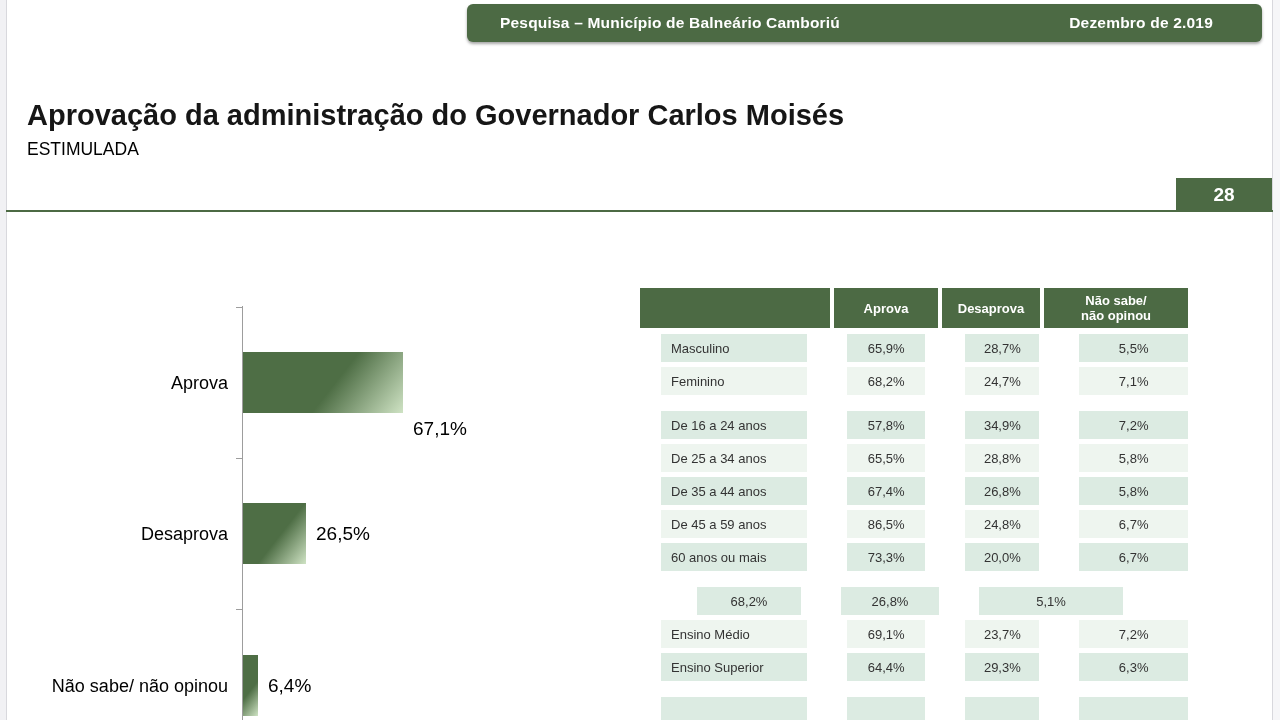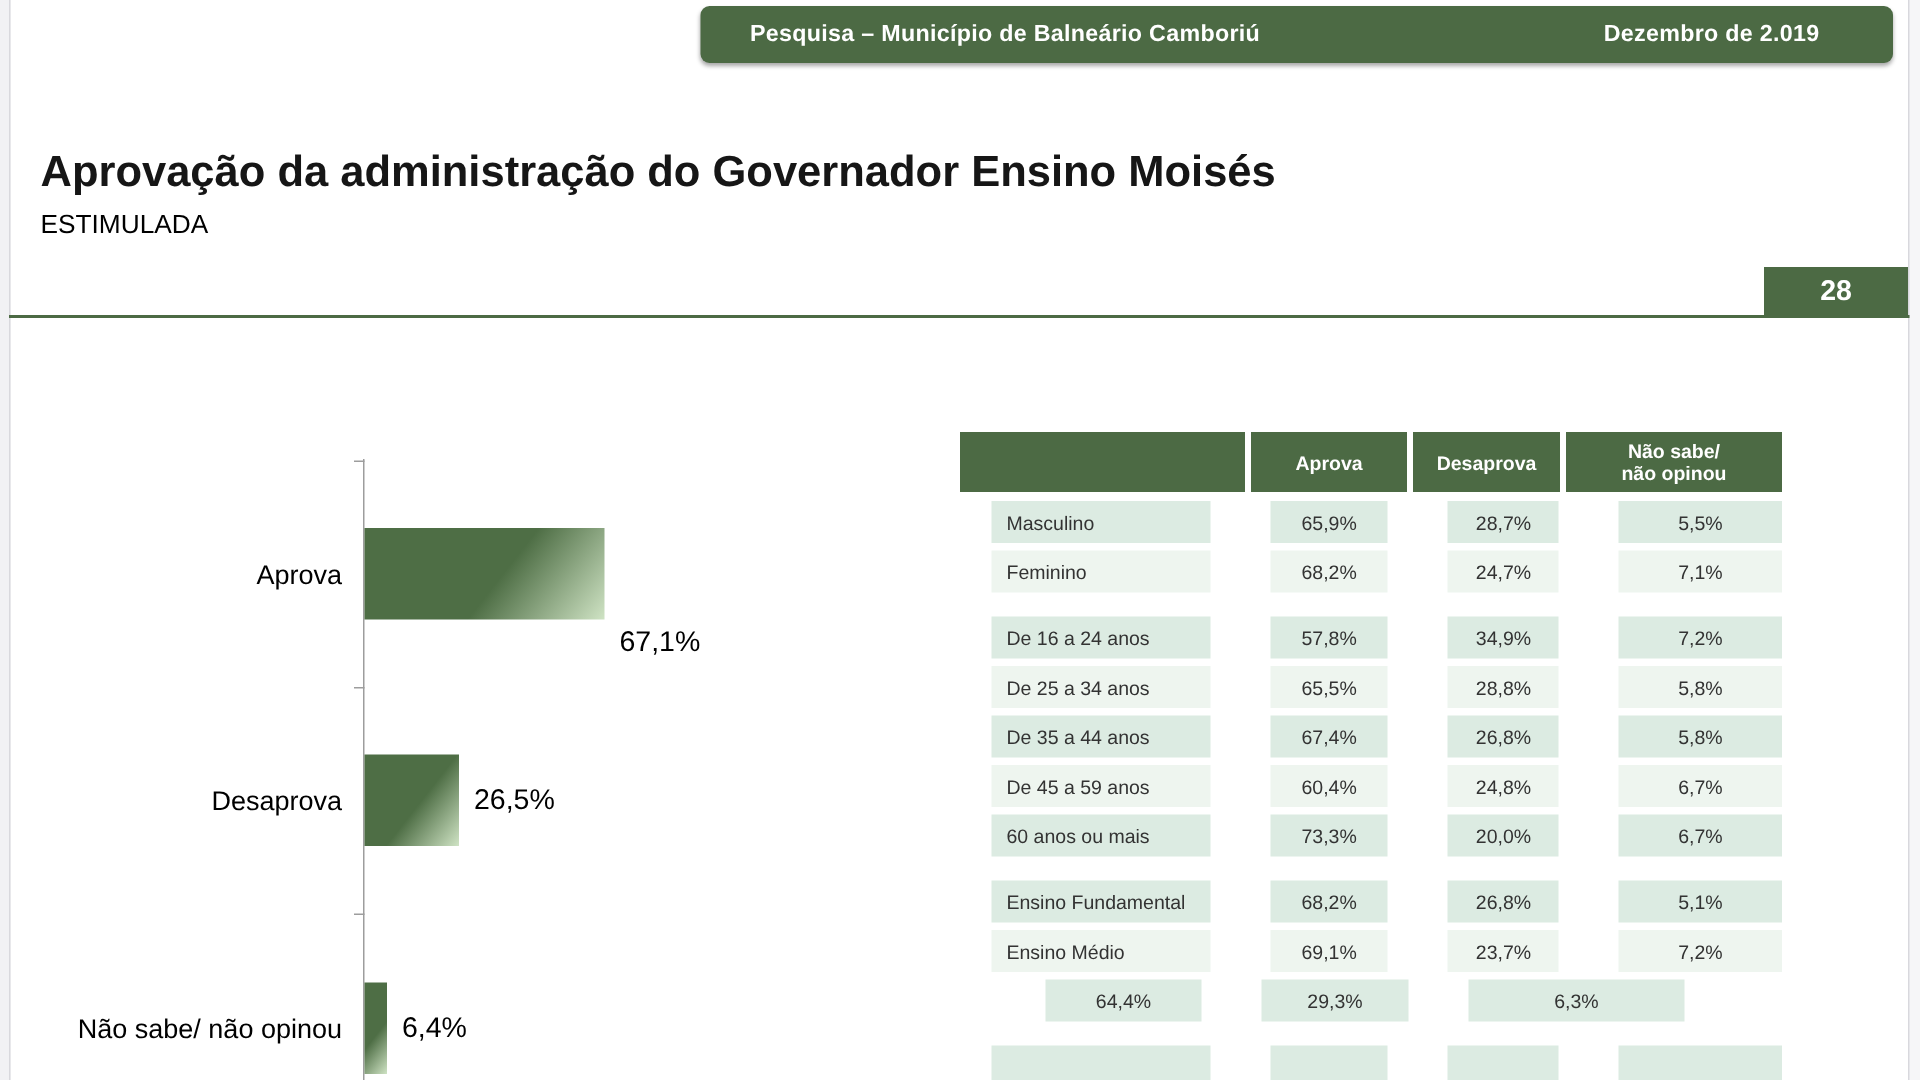--- a/index.html
+++ b/index.html
@@ -104,21 +104,21 @@
 
 <div class="page">
   <div class="gutter-left"></div>
   <div class="gutter-right"></div>
 
   <div class="header-bar">
     <span>Pesquisa – Município de Balneário Camboriú</span>
     <span>Dezembro de 2.019</span>
   </div>
 
-  <h1 class="slide-title">Aprovação da administração do Governador Ensino Moisés</h1>
+  <h1 class="slide-title">Aprovação da administração do Governador Carlos Moisés</h1>
   <h2 class="slide-subtitle">ESTIMULADA</h2>
 
   <div class="page-badge">28</div>
   <div class="rule"></div>
 
   <div id="chart">
       <div class="chart-axis"></div>
       <div class="chart-tick" style="top: 307px;"></div>
       <div class="chart-tick" style="top: 458px;"></div>
       <div class="chart-tick" style="top: 609px;"></div>
@@ -170,45 +170,45 @@
           <div class="tcell dcell value c3">5,8%</div>
         </div>
         <div class="trow data row-a">
           <div class="tcell dcell label c0">De 35 a 44 anos</div>
           <div class="tcell dcell value c1">67,4%</div>
           <div class="tcell dcell value c2">26,8%</div>
           <div class="tcell dcell value c3">5,8%</div>
         </div>
         <div class="trow data row-b">
           <div class="tcell dcell label c0">De 45 a 59 anos</div>
-          <div class="tcell dcell value c1">60,4%</div>
+          <div class="tcell dcell value c1">86,5%</div>
           <div class="tcell dcell value c2">24,8%</div>
           <div class="tcell dcell value c3">6,7%</div>
         </div>
         <div class="trow data row-a">
           <div class="tcell dcell label c0">60 anos ou mais</div>
           <div class="tcell dcell value c1">73,3%</div>
           <div class="tcell dcell value c2">20,0%</div>
           <div class="tcell dcell value c3">6,7%</div>
         </div>
       </div>
       <div class="tgroup gap">
         <div class="trow data row-a">
-          <div class="tcell dcell label c0">Ensino Fundamental</div>
           <div class="tcell dcell value c1">68,2%</div>
           <div class="tcell dcell value c2">26,8%</div>
           <div class="tcell dcell value c3">5,1%</div>
         </div>
         <div class="trow data row-b">
           <div class="tcell dcell label c0">Ensino Médio</div>
           <div class="tcell dcell value c1">69,1%</div>
           <div class="tcell dcell value c2">23,7%</div>
           <div class="tcell dcell value c3">7,2%</div>
         </div>
         <div class="trow data row-a">
+          <div class="tcell dcell label c0">Ensino Superior</div>
           <div class="tcell dcell value c1">64,4%</div>
           <div class="tcell dcell value c2">29,3%</div>
           <div class="tcell dcell value c3">6,3%</div>
         </div>
       </div>
       <div class="tgroup gap">
         <div class="trow data row-a">
           <div class="tcell dcell label c0"></div>
           <div class="tcell dcell value c1"></div>
           <div class="tcell dcell value c2"></div>

